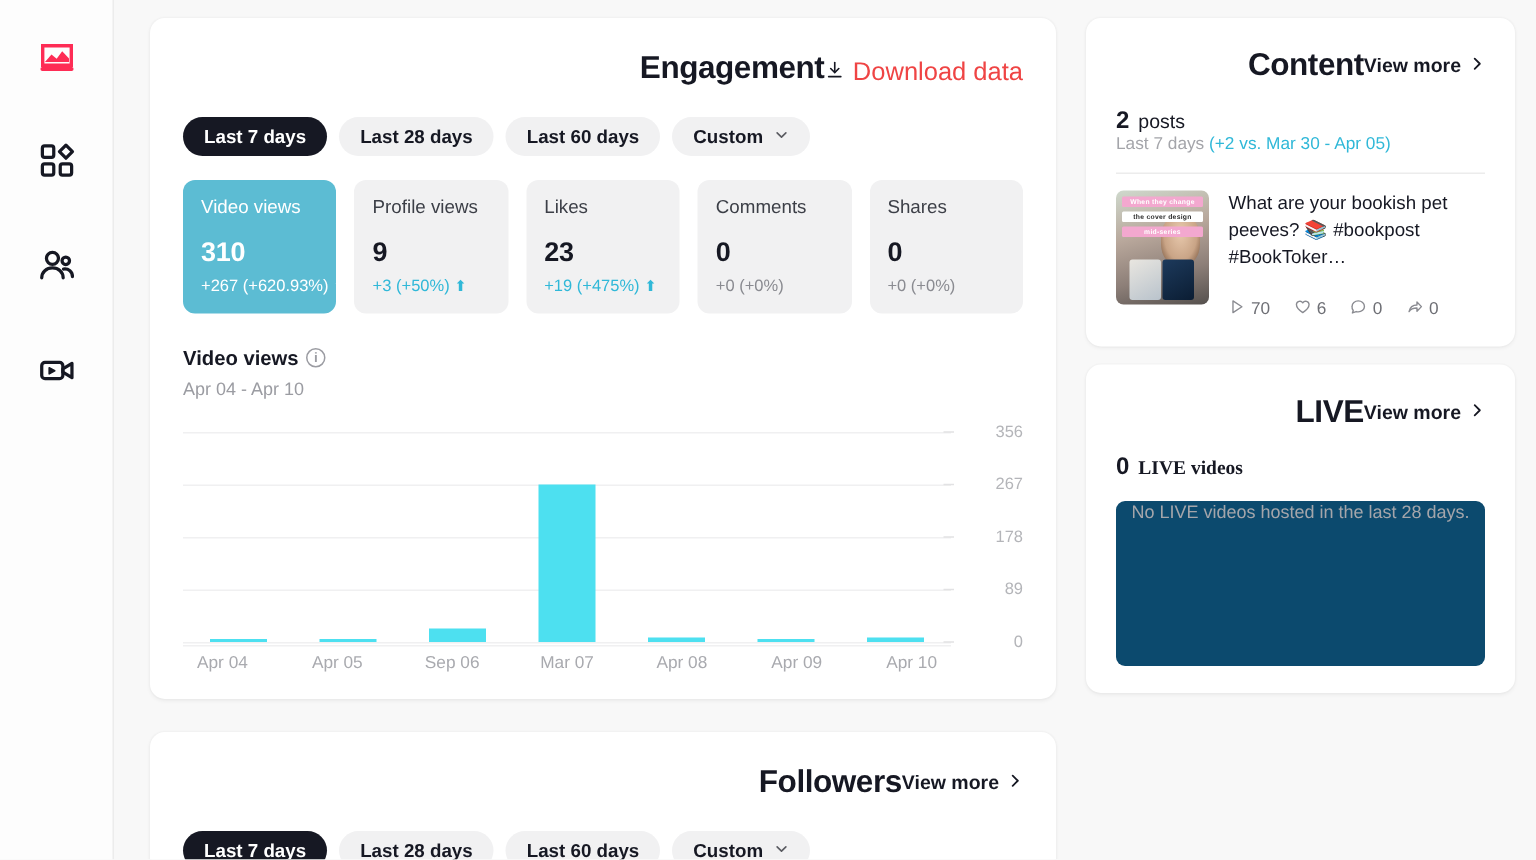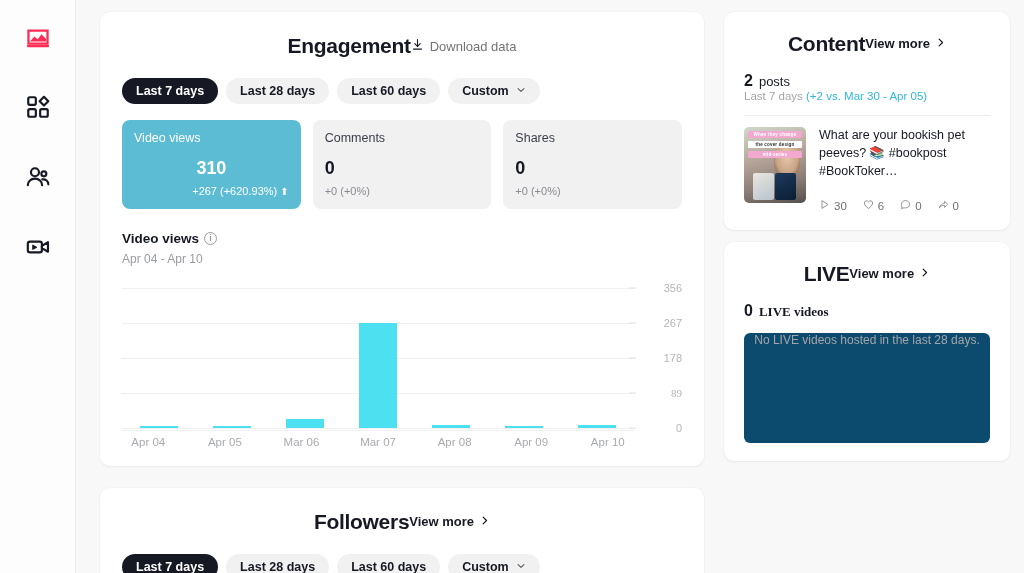--- a/index.html
+++ b/index.html
@@ -35,25 +35,25 @@
   .col-left { width: 604px; flex: 0 0 604px; display: flex; flex-direction: column; gap: 22px; }
   .col-right { flex: 1; display: flex; flex-direction: column; gap: 12px; }
 
   .card {
     background: #fff; border-radius: 10px;
     box-shadow: 0 1px 3px rgba(0,0,0,.055), 0 0 0 1px rgba(0,0,0,.012);
   }
 
   
   .eng-card { padding: 22px 22px 18px 22px; }
-  .card-head { display: flex; align-items: flex-start; justify-content: center; }
+  .card-head { display: flex; align-items: flex-start; justify-content: flex-end; }
   .title-xl { font-size: 21px; font-weight: 700; letter-spacing: -.3px; }
   .download {
     display: flex; align-items: center; gap: 6px;
-    font-size: 13px; font-weight: 500; color: #737373; cursor: pointer;
+    font-size: 17px; font-weight: 500; color: #ef4444; cursor: pointer;
     margin-top: 4px;
   }
 
   .chips { display: flex; gap: 8px; margin-top: 20px; }
   .chip {
     background: #f1f1f2; border-radius: 20px;
     padding: 6px 14px; font-size: 12.5px; font-weight: 600;
     color: #161823; cursor: pointer; white-space: nowrap;
     display: flex; align-items: center; gap: 7px;
   }
@@ -62,21 +62,21 @@
 
   .metrics { display: flex; gap: 12px; margin-top: 16px; }
   .metric {
     flex: 1; background: #f1f1f2; border-radius: 8px;
     padding: 11px 12px 12px 12px; cursor: pointer; min-width: 0;
   }
   .metric.sel { background: #5cbcd3; }
   .m-label { font-size: 12.5px; color: #3c3f47; font-weight: 400; white-space: nowrap; }
   .metric.sel .m-label { color: #fff; }
   .m-value { font-size: 18px; font-weight: 700; margin-top: 13px; letter-spacing: -.2px; }
-  .metric.sel .m-value { color: #fff; text-align: center; }
+  .metric.sel .m-value { color: #fff; }
   .m-delta { font-size: 11px; margin-top: 6px; color: #8a8b91; white-space: nowrap; }
   .m-delta.up { color: #30b8d8; }
   .metric.sel .m-delta { color: #fff; text-align: right; }
   .arrow-up { font-size: 10px; }
 
   
   .chart-head { margin-top: 22px; }
   .chart-title {
     font-size: 13.5px; font-weight: 700;
     display: flex; align-items: center; gap: 5px;
@@ -258,20 +258,36 @@
         <div class="metrics">
           <div class="metric sel">
             <div class="m-label">Video views</div>
             <div class="m-value">310</div>
             <div class="m-delta">
               <span>+267 (+620.93%)</span>
               <span class="arrow-up">⬆</span>
             </div>
           </div>
           <div class="metric">
+            <div class="m-label">Profile views</div>
+            <div class="m-value">9</div>
+            <div class="m-delta up">
+              <span>+3 (+50%)</span>
+              <span class="arrow-up">⬆</span>
+            </div>
+          </div>
+          <div class="metric">
+            <div class="m-label">Likes</div>
+            <div class="m-value">23</div>
+            <div class="m-delta up">
+              <span>+19 (+475%)</span>
+              <span class="arrow-up">⬆</span>
+            </div>
+          </div>
+          <div class="metric">
             <div class="m-label">Comments</div>
             <div class="m-value">0</div>
             <div class="m-delta">+0 (+0%)</div>
           </div>
           <div class="metric">
             <div class="m-label">Shares</div>
             <div class="m-value">0</div>
             <div class="m-delta">+0 (+0%)</div>
           </div>
         </div>
@@ -289,21 +305,21 @@
               <div class="gridline" style="top: 140px;"></div>
               <div class="gridline" style="top: 105px;"></div>
               <div class="gridline" style="top: 70px;"></div>
               <div class="gridline" style="top: 35px;"></div>
               <div class="gridline" style="top: 0px;"></div>
             </div>
           <div id="yTicks">
               <div class="ytick-dash" style="top: 140px;"></div>
               <div class="ytick" style="top: 140px;">0</div>
               <div class="ytick-dash" style="top: 105px;"></div>
-              <div class="ytick" style="top: 105px; font-family: Liberation Serif, serif;">89</div>
+              <div class="ytick" style="top: 105px;">89</div>
               <div class="ytick-dash" style="top: 70px;"></div>
               <div class="ytick" style="top: 70px;">178</div>
               <div class="ytick-dash" style="top: 35px;"></div>
               <div class="ytick" style="top: 35px;">267</div>
               <div class="ytick-dash" style="top: 0px;"></div>
               <div class="ytick" style="top: 0px;">356</div>
             </div>
           <div class="bars" id="barsRow">
               <div class="bar-slot">
                 <div class="bar" title="Apr 04: 4" style="height: 2px; background: rgb(77, 224, 240);"></div>
@@ -323,21 +339,21 @@
               <div class="bar-slot">
                 <div class="bar" title="Apr 09: 2" style="height: 2px; background: rgb(77, 224, 240);"></div>
               </div>
               <div class="bar-slot">
                 <div class="bar" title="Apr 10: 7" style="height: 2.75281px; background: rgb(77, 224, 240);"></div>
               </div>
             </div>
           <div class="xaxis" id="xAxis">
               <div class="xlab">Apr 04</div>
               <div class="xlab">Apr 05</div>
-              <div class="xlab">Mar 06</div>
+              <div class="xlab">Sep 06</div>
               <div class="xlab">Mar 07</div>
               <div class="xlab">Apr 08</div>
               <div class="xlab">Apr 09</div>
               <div class="xlab">Apr 10</div>
             </div>
         </div>
       </section>
 
       <section class="card fol-card">
         <div class="card-head">
@@ -410,21 +426,21 @@
           </div>
           <div class="post-info">
             <div class="post-text">What are your bookish pet peeves? 📚 #bookpost #BookToker…</div>
             <div class="post-stats">
               <div class="stat">
                 <span>
                   <svg width="11" height="11" viewBox="0 0 24 24" fill="none" stroke="#8a8b91" stroke-width="2" stroke-linejoin="round">
                       <path d="M6.5 3.5l13 8.5-13 8.5z"></path>
                     </svg>
                 </span>
-                <span>30</span>
+                <span>70</span>
               </div>
               <div class="stat">
                 <span>
                   <svg width="11" height="11" viewBox="0 0 24 24" fill="none" stroke="#8a8b91" stroke-width="2" stroke-linejoin="round">
                       <path d="M12 20.5S2.8 14.6 2.8 8.8A5 5 0 0112 6.3a5 5 0 019.2 2.5c0 5.8-9.2 11.7-9.2 11.7z"></path>
                     </svg>
                 </span>
                 <span>6</span>
               </div>
               <div class="stat">

